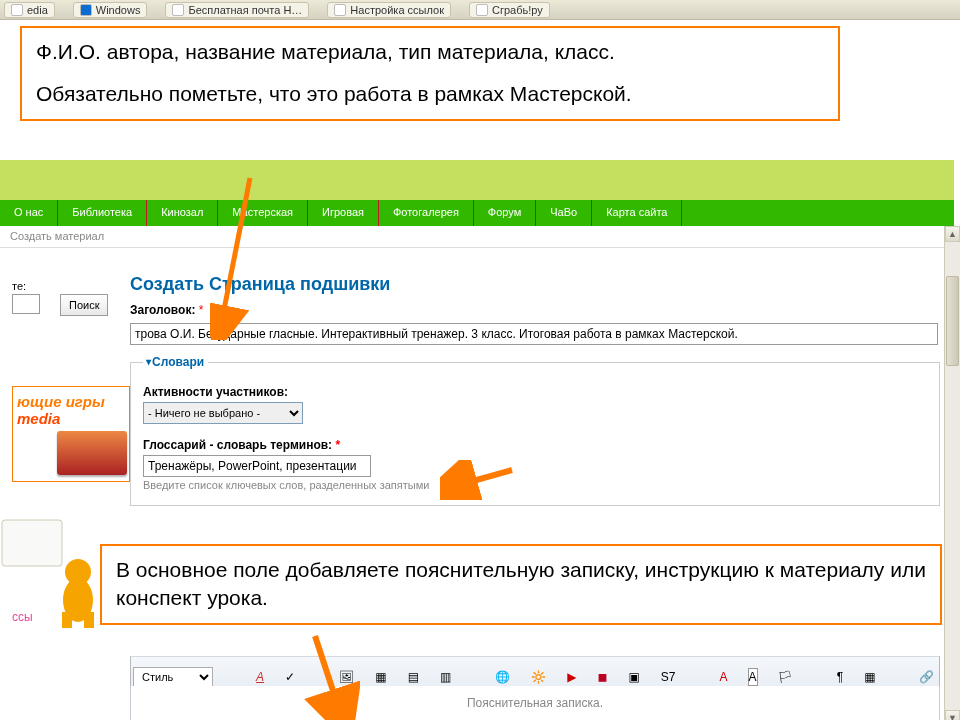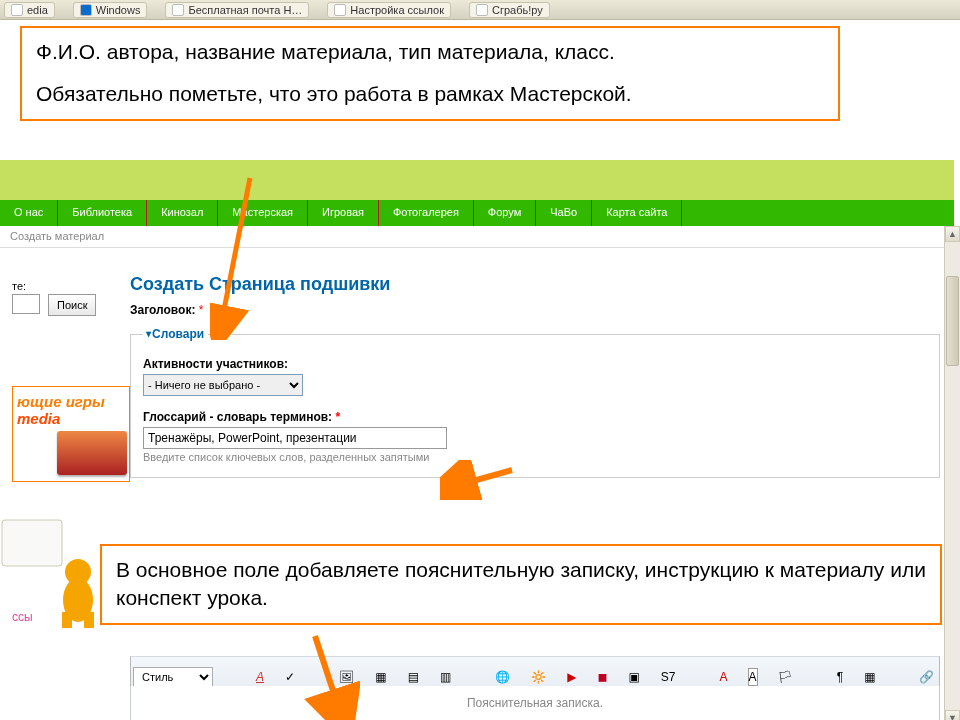--- a/index.html
+++ b/index.html
@@ -5,38 +5,38 @@
 *{box-sizing:border-box;margin:0;padding:0;}
 html,body{width:960px;height:720px;font-family:Verdana,Arial,sans-serif;font-size:12px;background:#fff;overflow:hidden;}
 .tabstrip{height:20px;background:linear-gradient(#ece9d8,#d6d2c2);display:flex;align-items:center;gap:18px;padding:0 4px;border-bottom:1px solid #bfb8a5;font-size:11px;color:#333;}
 .tabstrip .tab{display:flex;align-items:center;gap:4px;padding:1px 6px;border:1px solid #c9c3ae;border-radius:3px;background:#f5f2e8;}
 .tabstrip .tab .favicon{width:12px;height:12px;background:#fff;border:1px solid #bbb;border-radius:2px;}
 .page{position:relative;background:#fff;height:700px;}
 .navbar{position:absolute;top:180px;left:0;right:6px;height:26px;background:#33b800;display:flex;}
 .navbar .navitem{color:#fff;font-size:11px;padding:6px 14px;border-right:1px solid #b91c1c;white-space:nowrap;}
 .subnav{position:absolute;top:206px;left:0;right:6px;height:22px;border-bottom:1px solid #ddd;padding:4px 10px;color:#888;font-size:11px;}
 .leftcol{position:absolute;left:0;top:260px;width:120px;margin-left:12px;}
-.searchbox{display:flex;gap:8px;margin-bottom:10px;}
+.searchbox{display:flex;gap:20px;margin-bottom:10px;}
 .searchbox input{width:28px;height:20px;border:1px solid #999;}
 .searchbox button{height:22px;font-size:11px;padding:0 8px;border:1px solid #999;background:linear-gradient(#fff,#e8e8e8);}
 .leftbox{border:1px solid #ff7b00;padding:6px 4px;margin-top:14px;width:118px;}
 .leftbox .t1{color:#ff7b00;font-weight:bold;font-style:italic;font-size:15px;}
 .leftbox .t2{color:#ff4a00;font-weight:bold;font-style:italic;font-size:15px;}
 .content{position:absolute;left:130px;top:254px;right:20px;}
 .pagetitle{color:#0066aa;font-size:18px;font-weight:bold;margin-bottom:8px;}
 .formrow{margin-bottom:6px;}
 .lbl{font-weight:bold;font-size:12px;}
 .req{color:red;}
 .input{width:808px;height:22px;border:1px solid #999;font-size:12px;padding:2px 4px;}
 .fieldset{border:1px solid #ccc;margin-top:10px;padding:10px 12px 14px;position:relative;}
 .legend{color:#0066aa;font-weight:bold;font-size:12px;padding:0 4px;}
 .legend::before{content:"▸ ";font-size:10px;transform:rotate(90deg);display:inline-block;}
 .sublbl{font-weight:bold;margin-top:6px;margin-bottom:3px;font-size:12px;}
 .select{height:22px;border:1px solid #7e9db9;font-size:11px;min-width:160px;}
-.gloss{width:304px;height:22px;border:1px solid #999;font-size:12px;padding:0 4px;}
+.gloss{width:228px;height:22px;border:1px solid #999;font-size:12px;padding:0 4px;}
 .help{color:#888;font-size:11px;margin-top:2px;}
 .callout{position:absolute;background:#fff;border:2px solid #ff7b00;padding:10px 14px;font-family:Arial;font-size:21px;line-height:1.35;color:#000;z-index:50;}
 #callout1{left:20px;top:6px;width:820px;}
 #callout2{left:512px;top:343px;width:380px;}
 #callout3{left:100px;top:524px;width:842px;}
 .toolbar{position:absolute;left:130px;top:636px;right:20px;height:42px;border:1px solid #b7babc;border-top-color:#d3dae0;background:linear-gradient(#f4f7fb,#e6ecf3);display:flex;align-items:center;gap:19px;padding:0 2px;}
 .toolbar .sel{height:20px;font-size:11px;border:1px solid #abadb3;background:#fff;padding:0 4px;min-width:80px;}
 .toolbar .sep{width:1px;height:20px;background:#c7ccd2;margin:0 2px;}
 .toolbar .ic{width:18px;height:18px;border:1px solid transparent;display:flex;align-items:center;justify-content:center;font-size:12px;}
 .editor{position:absolute;left:130px;top:666px;right:20px;height:40px;border:1px solid #c7ccd2;border-top:none;background:#fff;text-align:center;padding-top:10px;color:#888;font-size:12px;}
@@ -116,20 +116,21 @@
         <rect x="62" y="102" width="10" height="16" fill="#f6a500"></rect>
         <rect x="84" y="102" width="10" height="16" fill="#f6a500"></rect>
       </svg>
   </div>
 
   <div class="content">
     <div class="pagetitle">Создать Страница подшивки</div>
     <div class="formrow">
       <span class="lbl">Заголовок:</span> <span class="req">*</span>
     </div>
+    <input class="input" value="трова О.И. Безударные гласные. Интерактивный тренажер. 3 класс. Итоговая работа в рамках Мастерской." style="">
 
     <fieldset class="fieldset">
       <legend class="legend">Словари</legend>
       <div class="sublbl">Активности участников:</div>
       <select class="select"><option>- Ничего не выбрано -</option></select>
       <div class="sublbl" style="margin-top:14px;"><span>Глоссарий - словарь терминов:</span> <span class="req">*</span></div>
       <input class="gloss" value="Тренажёры, PowerPoint, презентации" style="">
       <div class="help">Введите список ключевых слов, разделенных запятыми</div>
     </fieldset>
   </div>

